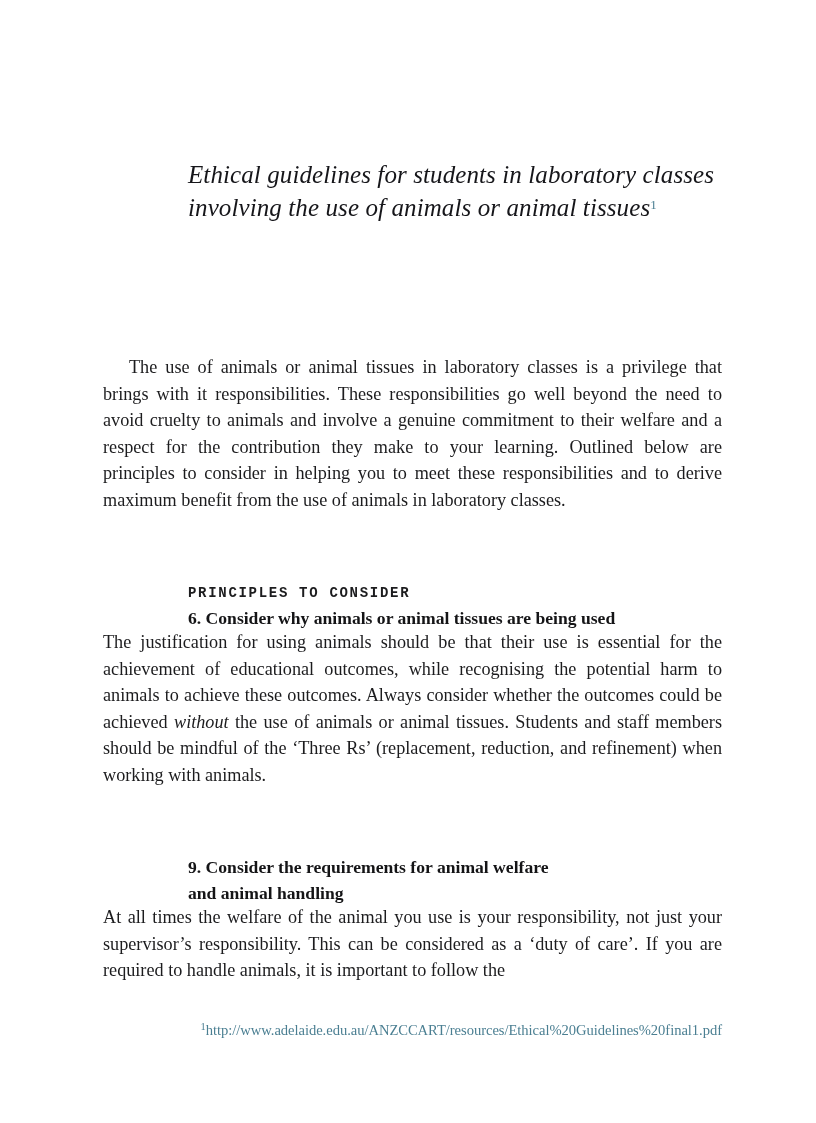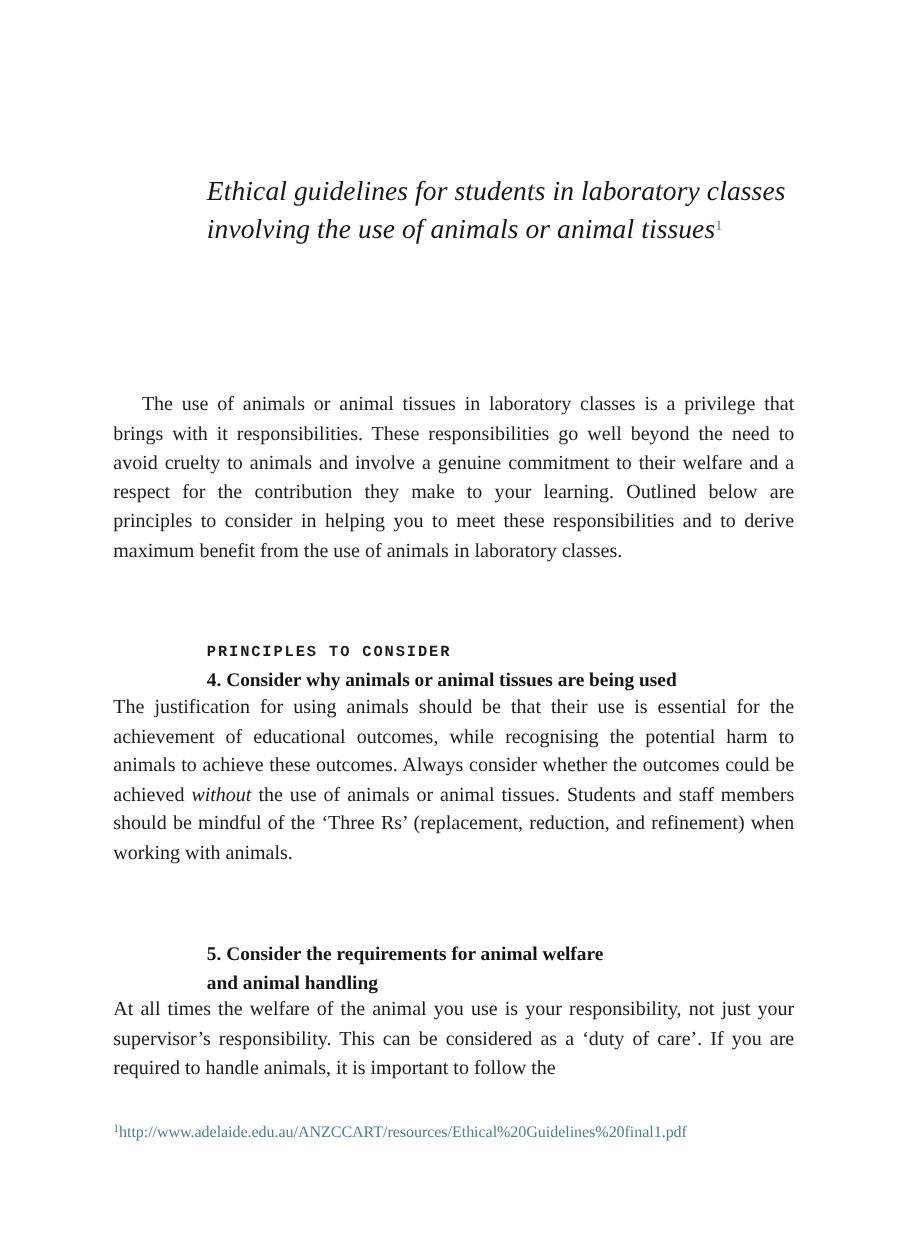--- a/index.html
+++ b/index.html
@@ -91,20 +91,21 @@
   }
 
   
   .footnote {
     font-size: 14.6px;
     line-height: 18px;
     color: #4b7f92;
     margin: 0;
     white-space: nowrap;
     letter-spacing: -0.05px;
+    text-align: right;
   }
   .footnote .fn-num {
     font-size: 10.5px;
     vertical-align: 5px;
     font-variant: small-caps;
   }
   .footnote a { color: inherit; text-decoration: none; }
 
   em.ital { }
 </style>
@@ -113,25 +114,25 @@
 
 <div class="page">
 
   <h1 class="col title"><span>Ethical guidelines for students in laboratory classes involving the use of animals or animal tissues</span><span class="fn-mark">1</span></h1>
 
 
   <p class="col body-p indent-first" style="top: 354px;">The use of animals or animal tissues in laboratory classes is a privilege that brings with it responsibilities. These responsibilities go well beyond the need to avoid cruelty to animals and involve a genuine commitment to their welfare and a respect for the contribution they make to your learning. Outlined below are principles to consider in helping you to meet these responsibilities and to derive maximum benefit from the use of animals in laboratory classes.</p>
 
   <p class="col smallcaps-head" style="top: 580px;">Principles to consider</p>
 
-  <p class="col num-head" style="top: 605px;">4. Consider why animals or animal tissues are being used</p>
+  <p class="col num-head" style="top: 605px;">6. Consider why animals or animal tissues are being used</p>
 
   <p class="col body-p" style="top: 629px;"><span>The justification for using animals should be that their use is essential for the achievement of educational outcomes, while recognising the potential harm to animals to achieve these outcomes. Always consider whether the outcomes could be achieved </span><em class="ital">without</em><span> the use of animals or animal tissues. Students and staff members should be mindful of the ‘Three Rs’ (replacement, reduction, and refinement) when working with animals.</span></p>
 
-  <p class="col num-head" style="top: 854px;">5. Consider the requirements for animal welfare</p>
+  <p class="col num-head" style="top: 854px;">9. Consider the requirements for animal welfare</p>
 
   <p class="col body-p" style="top: 904px;">At all times the welfare of the animal you use is your responsibility, not just your supervisor’s responsibility. This can be considered as a ‘duty of care’. If you are required to handle animals, it is important to follow the</p>
 
   <p class="col num-head" style="top: 880px;">and animal handling</p>
 
   <p class="col footnote" style="top: 1018px;"><span class="fn-num">1</span><a href="#">http://www.adelaide.edu.au/ANZCCART/resources/Ethical%20Guidelines%20final1.pdf</a></p>
 
 </div>
 
 </body></html>

